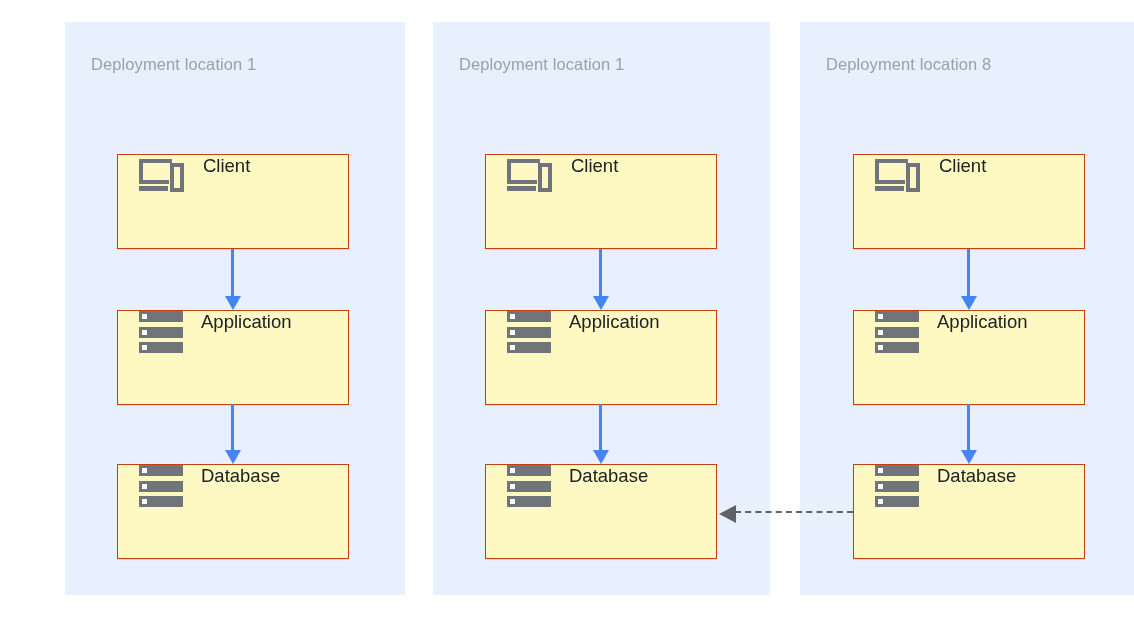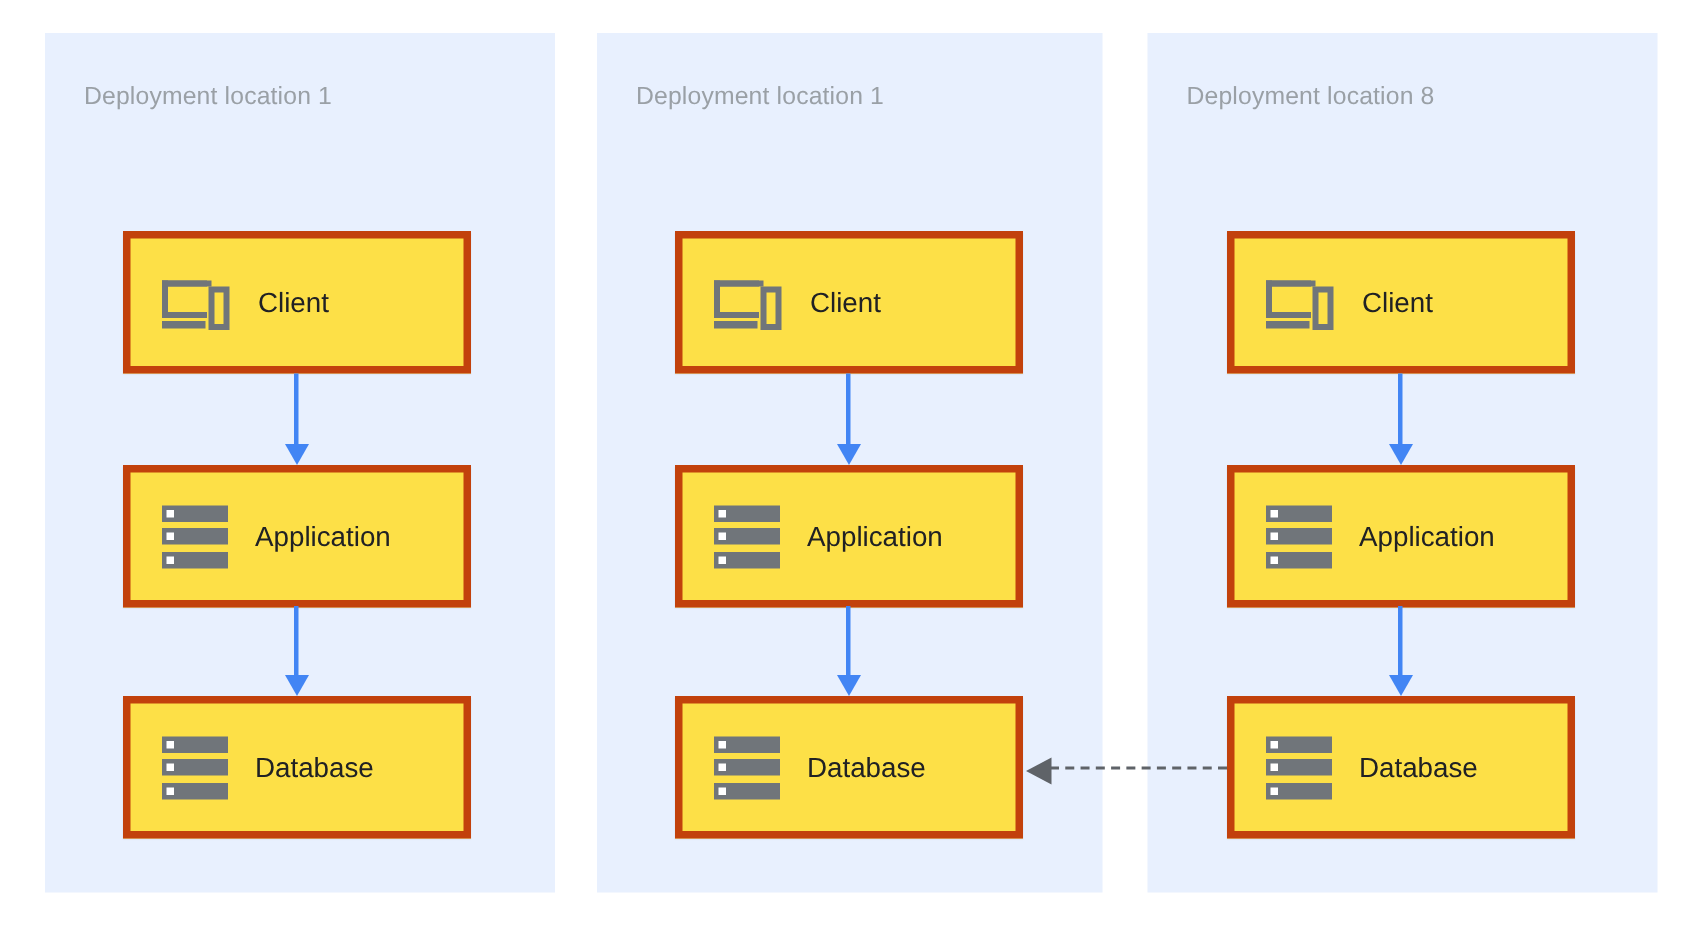--- a/index.html
+++ b/index.html
@@ -11,20 +11,21 @@
     width: 1134px;
     height: 628px;
     font-family: "Liberation Sans", sans-serif;
     overflow: hidden;
   }
   #canvas {
     position: relative;
     width: 1033px;
     height: 628px;
     background: #ffffff;
+    margin-left: 35px;
   }
 
   
   .panel {
     position: absolute;
     top: 22px;
     height: 573px;
     background: #e8f0fe;
   }
   .panel-title {
@@ -35,26 +36,26 @@
     color: #9aa0a6;
     letter-spacing: 0.1px;
     white-space: nowrap;
   }
 
   
   .node {
     position: absolute;
     width: 232px;
     height: 95px;
-    background: #fde047;
-    border: 5px solid #c2410c;
+    background: #fef9c3;
+    border: 1px solid #c2410c;
     box-sizing: border-box;
     box-shadow: 0 1px 1px rgba(60,64,67,0.12);
     display: flex;
-    align-items: center;
+    align-items: flex-start;
   }
   .node-icon {
     width: 46px;
     height: 46px;
     margin-left: 21px;
     flex: 0 0 auto;
     position: relative;
   }
   .node-label {
     margin-left: 18px;

